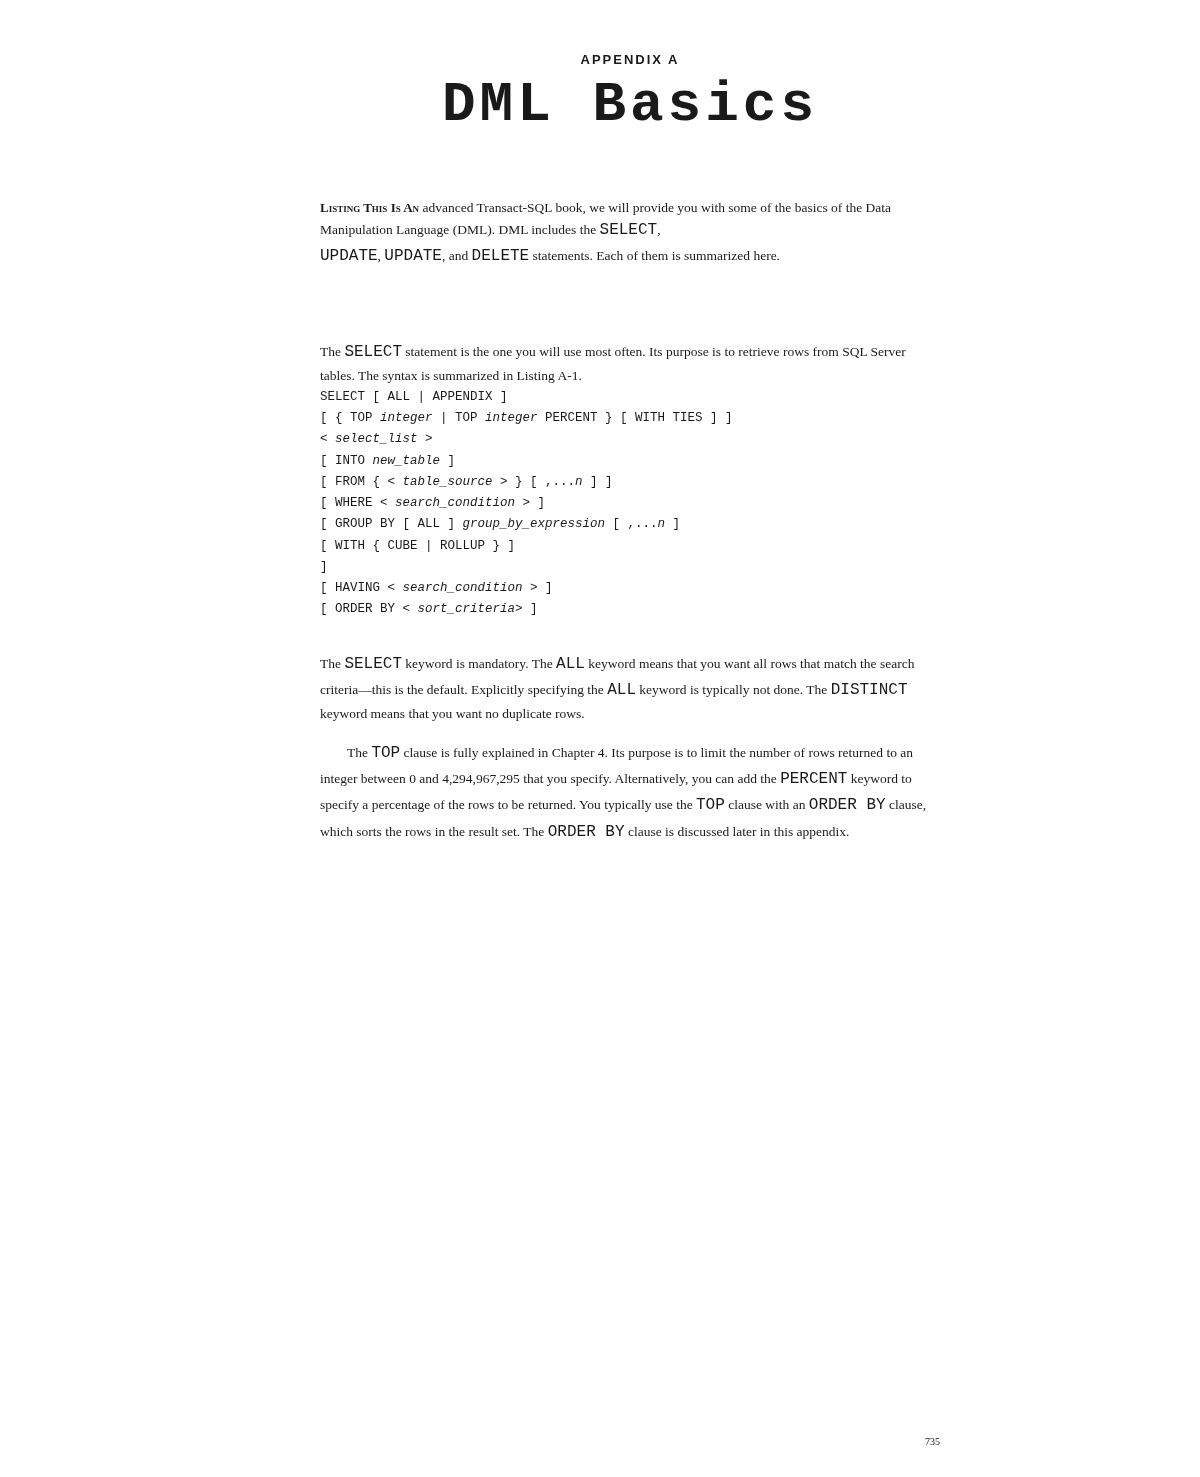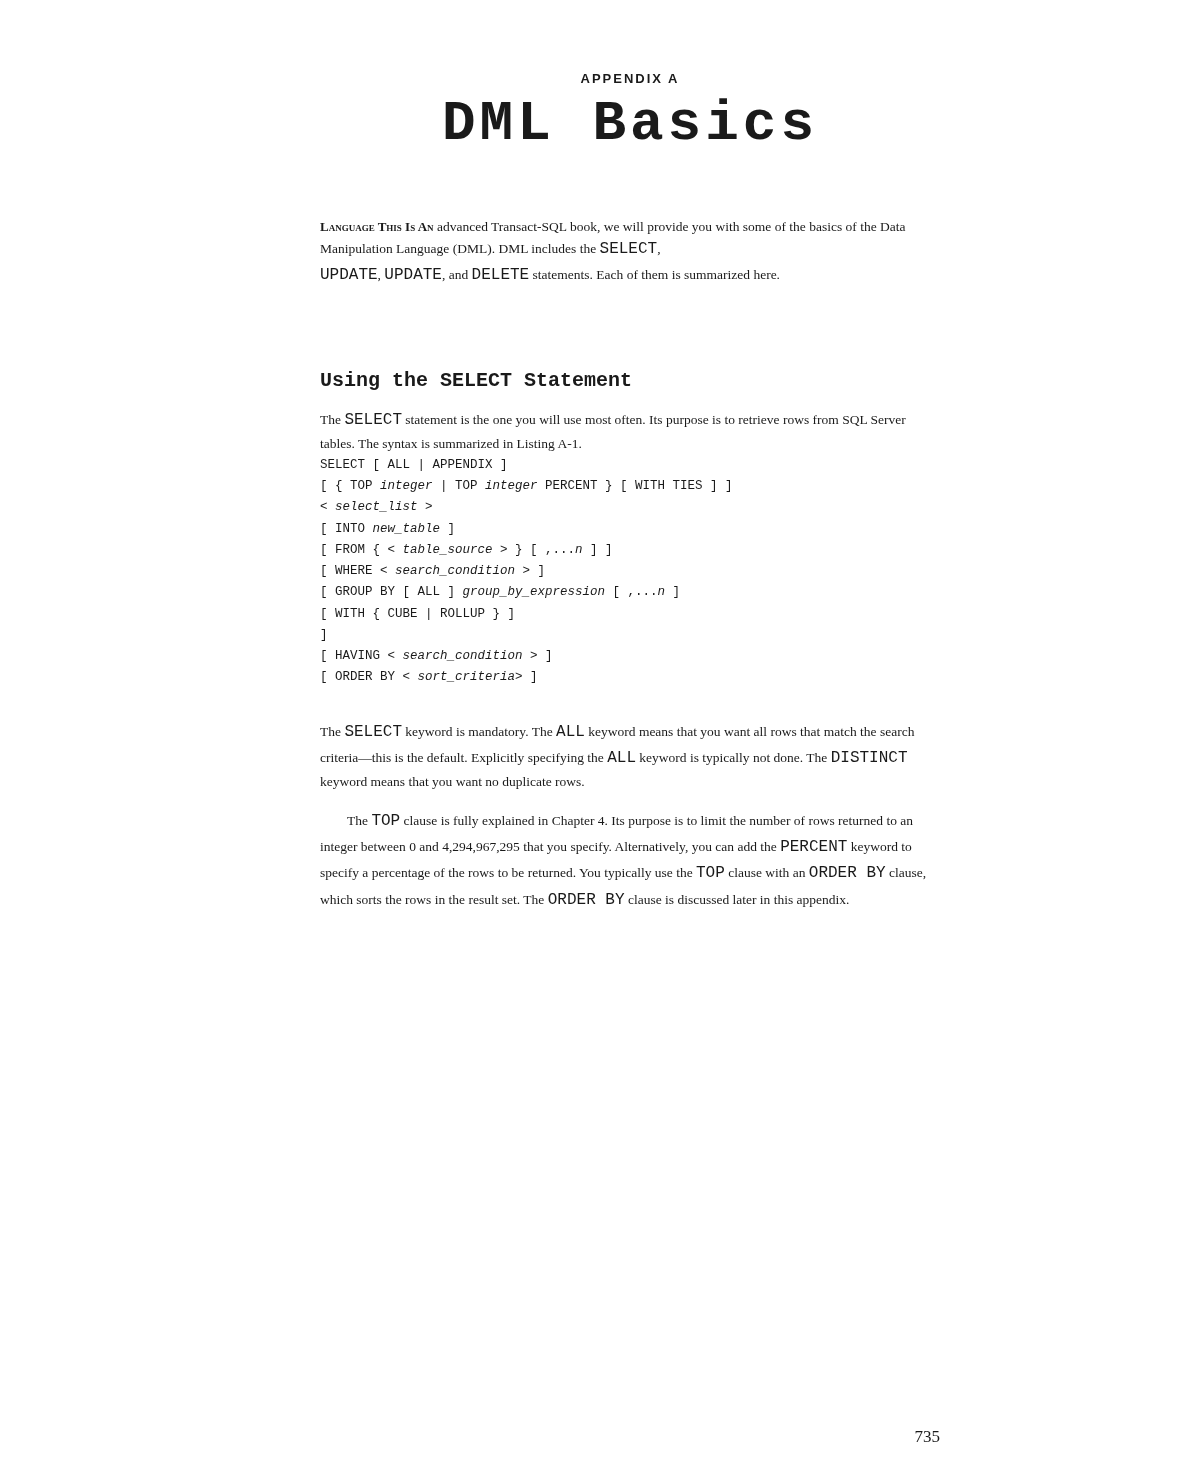--- a/index.html
+++ b/index.html
@@ -13,21 +13,21 @@
       font-family: Georgia, 'Times New Roman', serif;
       color: #1a1a1a;
       width: 1200px;
       min-height: 1477px;
       position: relative;
     }
 
     .page {
       max-width: 760px;
       margin: 0 auto;
-      padding: 71px 40px 80px 100px;
+      padding: 52px 40px 80px 100px;
       position: relative;
       min-height: 1477px;
     }
 
     
     .appendix-label {
       text-align: center;
       font-family: 'Arial', sans-serif;
       font-size: 13px;
       font-weight: bold;
@@ -113,43 +113,42 @@
     .body-para .indent {
       display: block;
       text-indent: 2em;
     }
 
     
     .page-number {
       position: absolute;
       bottom: 30px;
       right: 40px;
-      font-size: 17px;
+      font-size: 10px;
     }
 
     .divider-space {
       height: 30px;
     }
   </style>
 </head>
 <body>
 
 <div class="page">
 
   <div class="appendix-label">APPENDIX A</div>
   <div class="chapter-title">DML  Basics</div>
 
   <p class="intro-para">
-    <span class="small-caps">Language This Is An</span><span> advanced Transact-SQL book, we will provide you with some of the basics of the Data Manipulation Language (DML). DML includes the </span><span class="mono">SELECT</span><span>,</span>
+    <span class="small-caps">Listing This Is An</span><span> advanced Transact-SQL book, we will provide you with some of the basics of the Data Manipulation Language (DML). DML includes the </span><span class="mono">SELECT</span><span>,</span>
     <br><span class="mono">UPDATE</span><span>,</span> <span class="mono">UPDATE</span><span>, and </span><span class="mono">DELETE</span><span> statements. Each of them is summarized here.</span>
   </p>
 
   <div class="divider-space"></div>
 
-  <div class="section-heading">Using the SELECT Statement</div>
 
   <p class="section-para">
     The <span class="mono">SELECT</span> statement is the one you will use most often. Its purpose is to retrieve rows from SQL Server tables. The syntax is summarized in Listing A-1.
   </p>
 
 
   <div class="code-block"><span>SELECT [ ALL | APPENDIX ]</span>
 <span>[ { TOP <em>integer</em> | TOP <em>integer</em> PERCENT } [ WITH TIES ] ]</span>
 <span>&lt; <em>select_list</em> &gt;</span>
 <span>[ INTO <em>new_table</em> ]</span>

